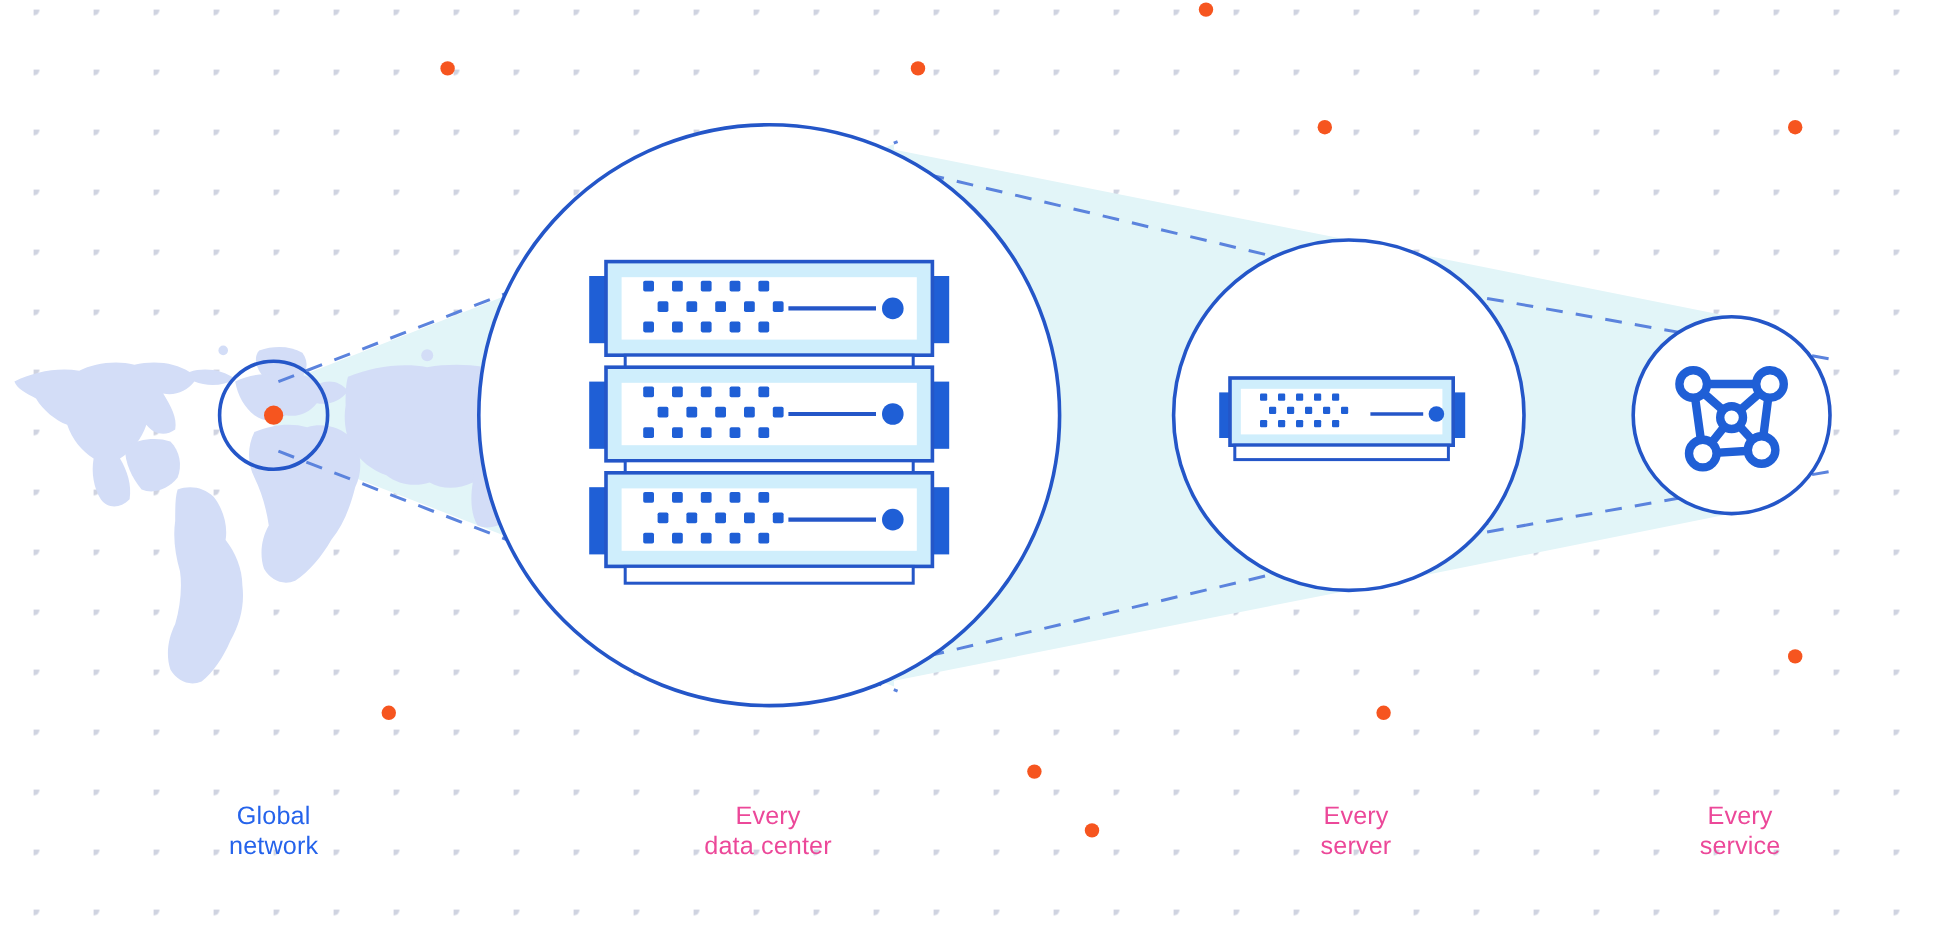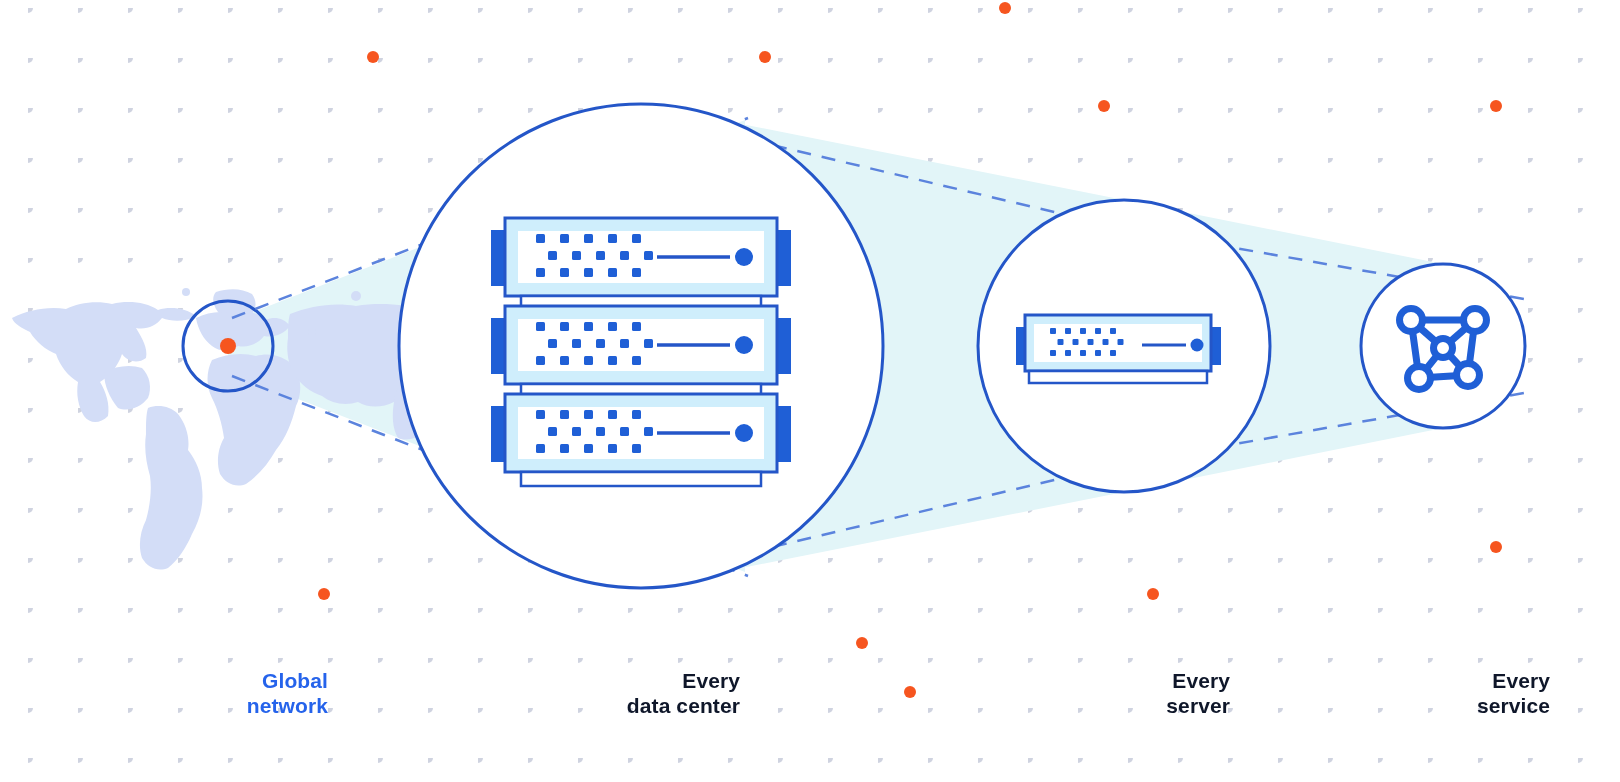--- a/index.html
+++ b/index.html
@@ -20,29 +20,29 @@
   }
   #scene {
     position: absolute;
     inset: 0;
     width: 1620px;
     height: 782px;
     display: block;
   }
   .label {
     position: absolute;
-    text-align: right;
+    text-align: center;
     font-size: 21px;
     line-height: 25px;
-    font-weight: 700;
+    font-weight: 400;
     letter-spacing: 0.1px;
     white-space: pre-line;
     font-family: "Liberation Sans", sans-serif;
   }
-  .label.dark { color: #0f172a; }
+  .label.dark { color: #ec4899; }
   .label.accent { color: #2563eb; }
 
   #label-global   { left: 128px; top: 668px; width: 200px; }
   #label-dc       { left: 540px; top: 668px; width: 200px; }
   #label-server   { left: 1030px; top: 668px; width: 200px; }
   #label-service  { left: 1350px; top: 668px; width: 200px; }
 </style>
 </head>
 <body>
 

